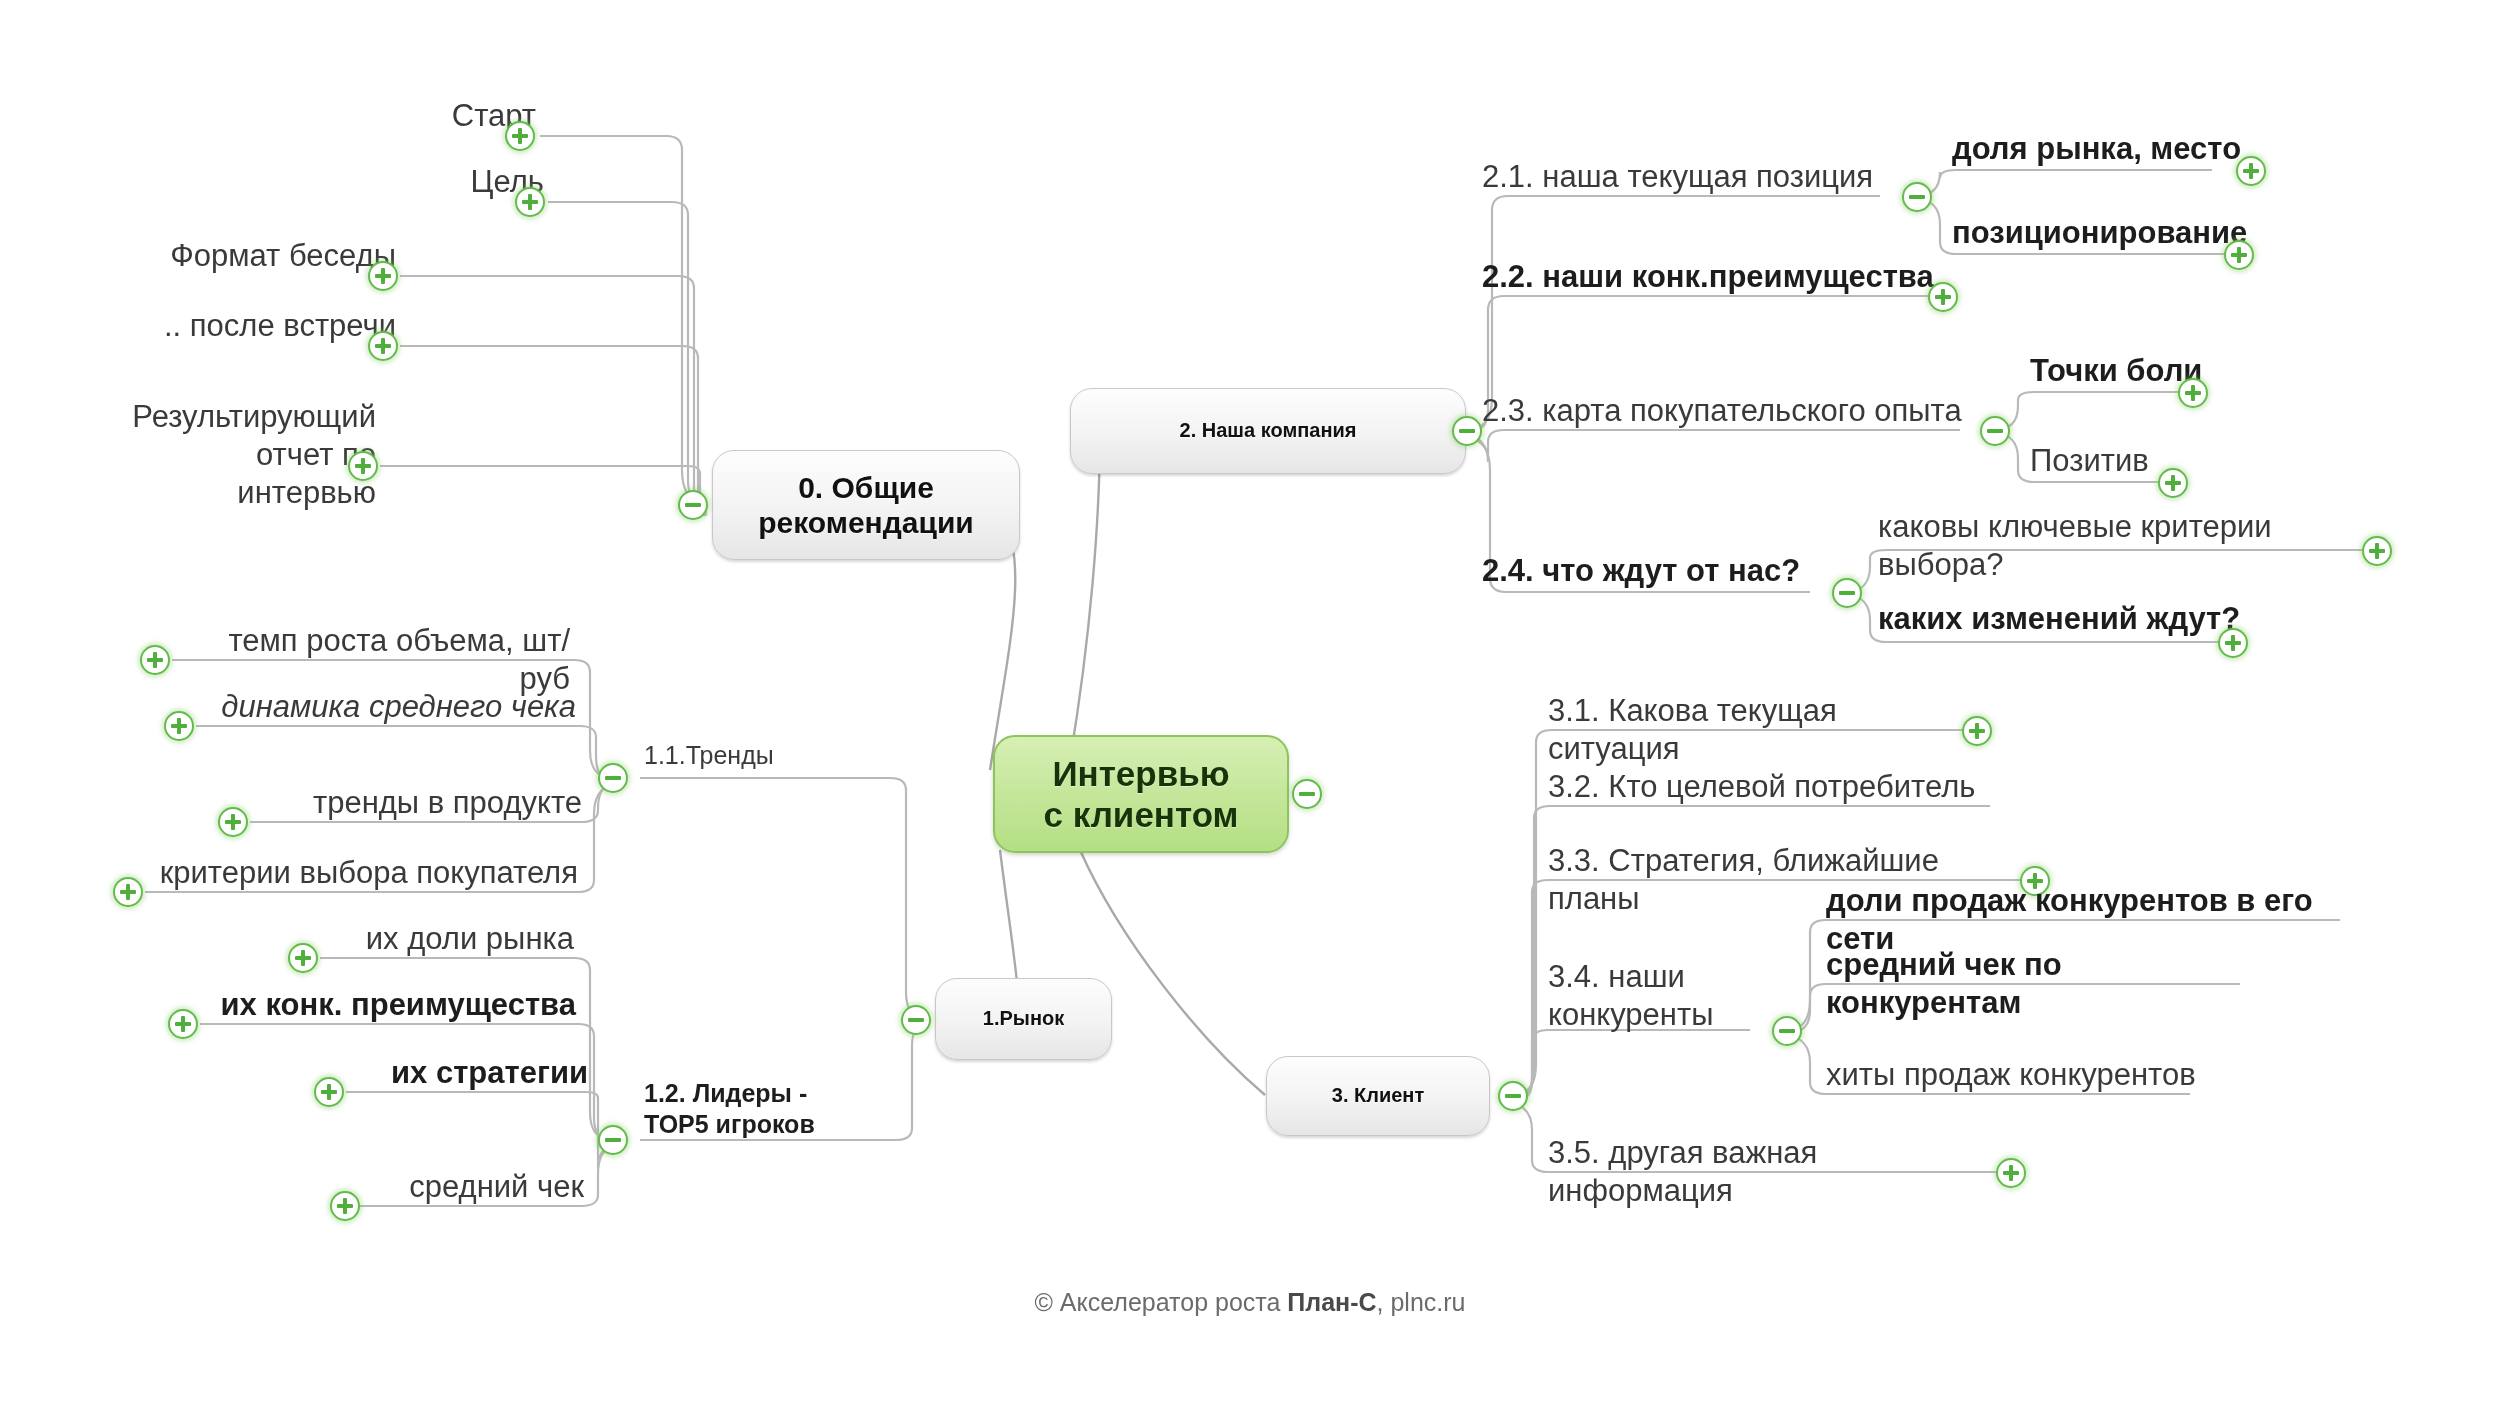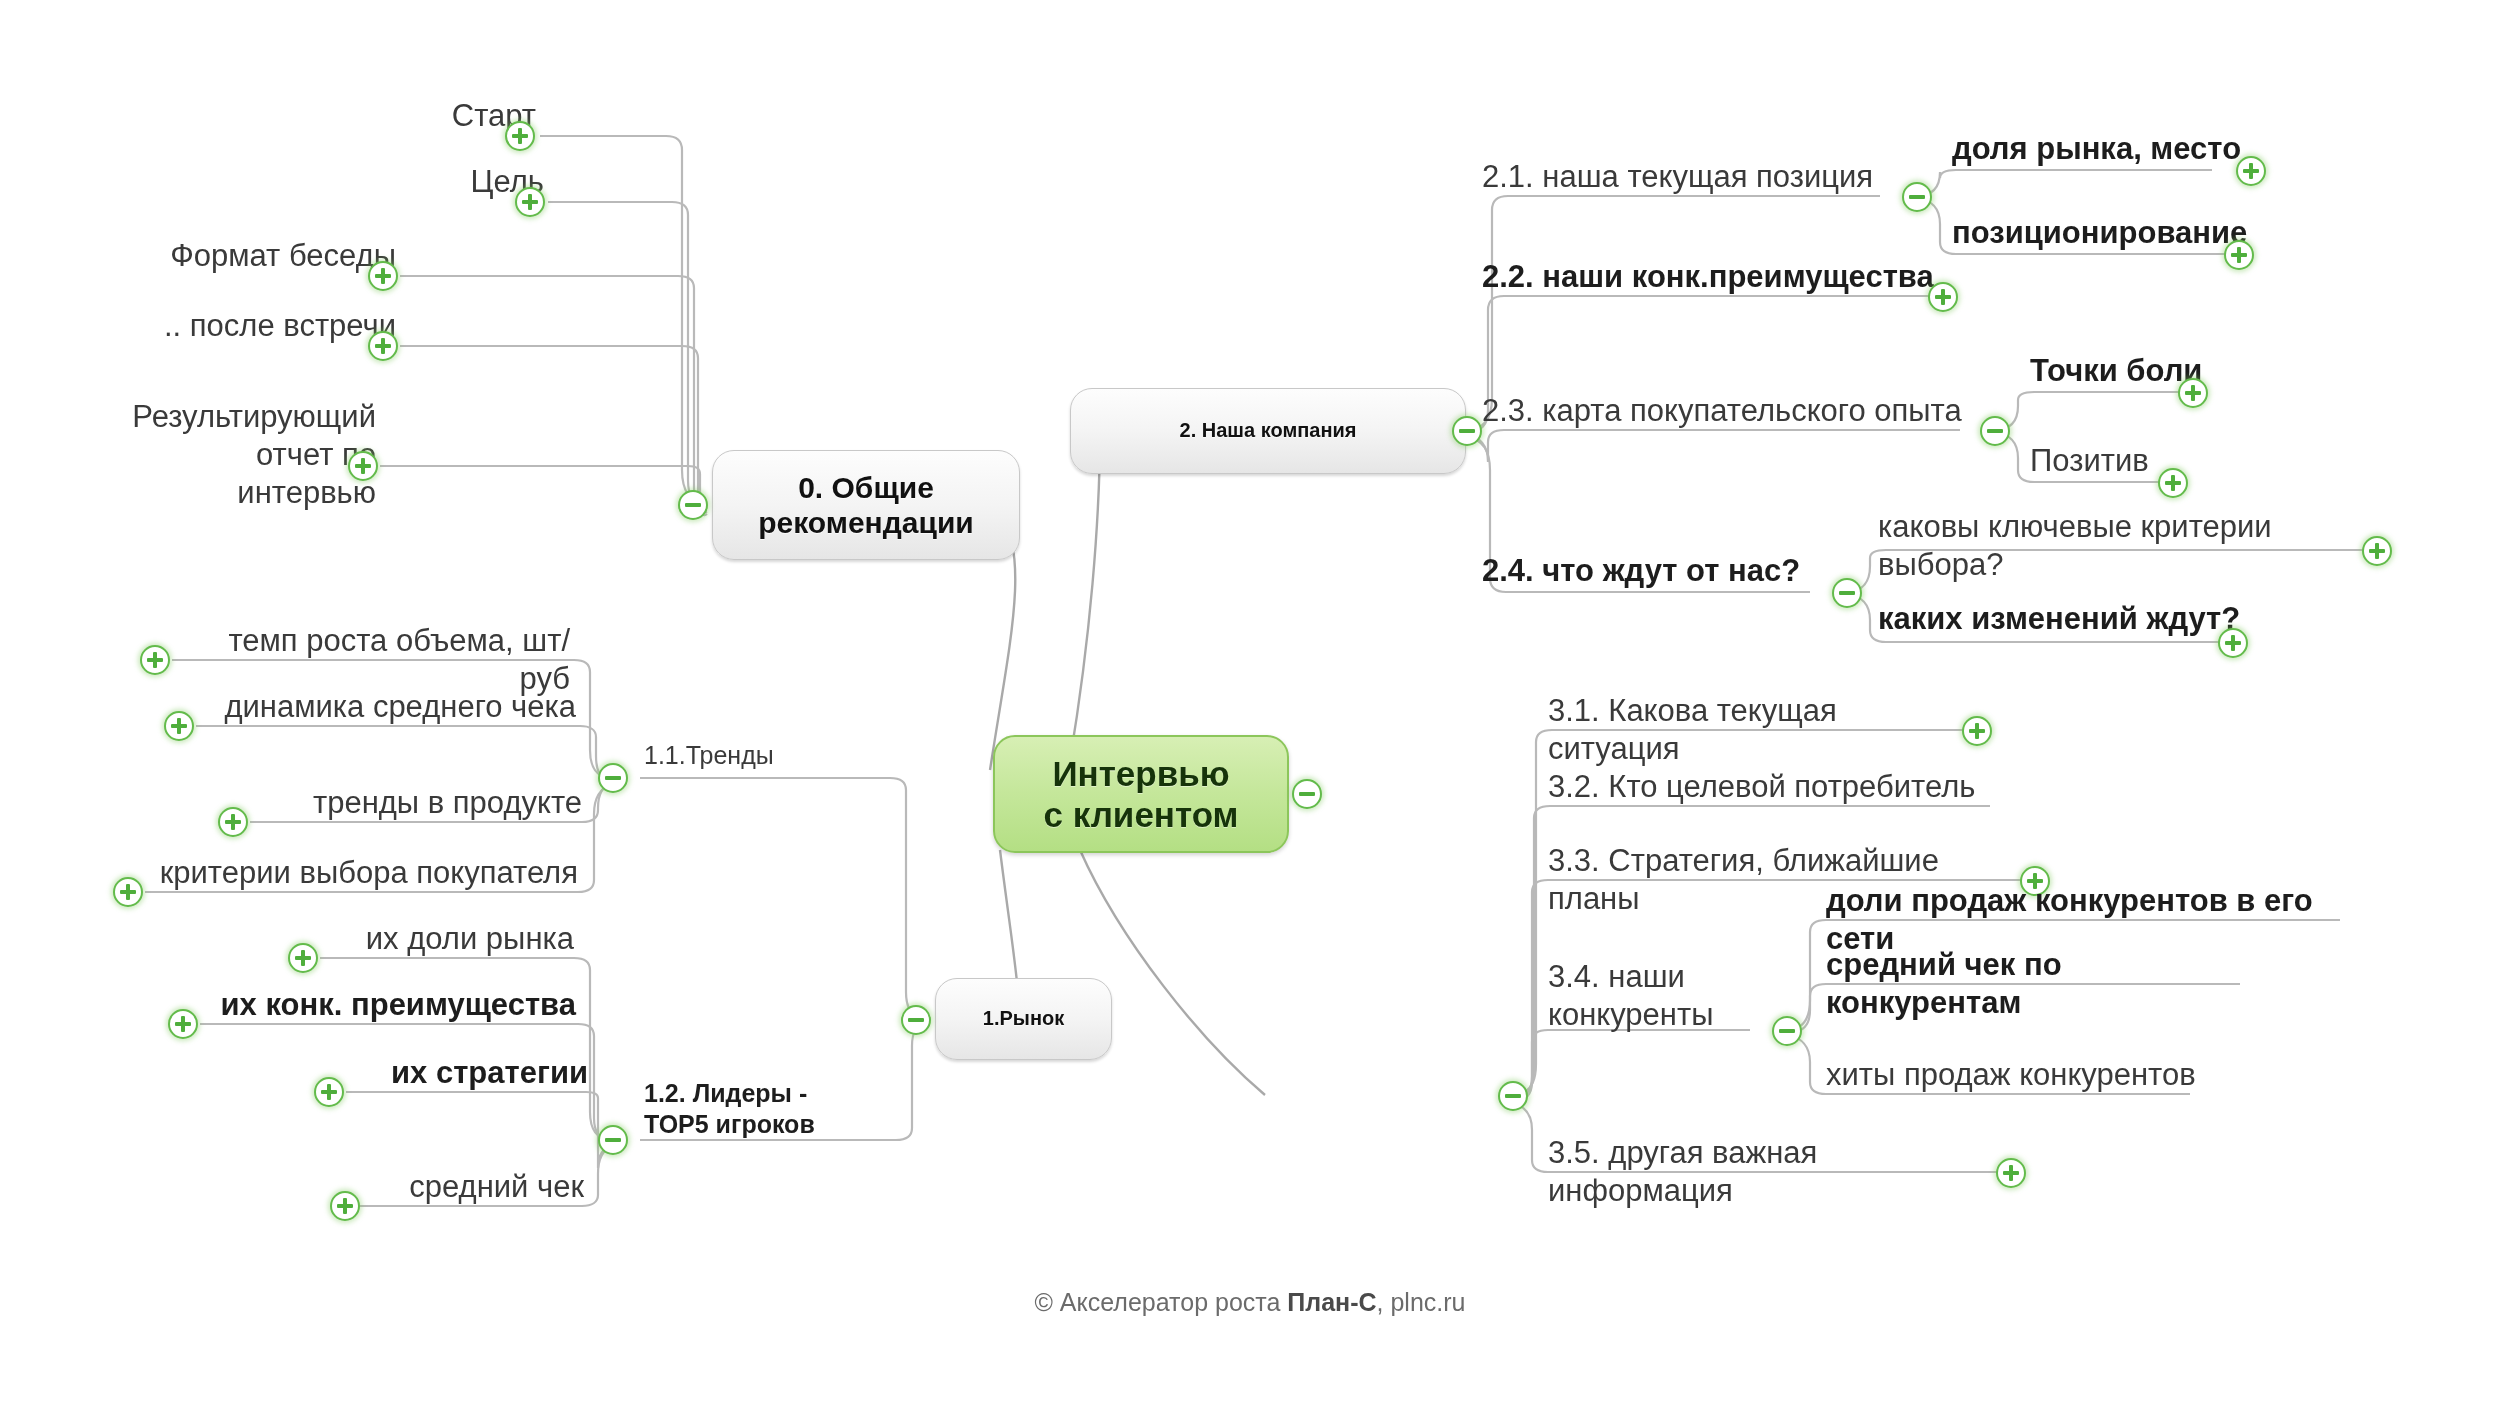--- a/index.html
+++ b/index.html
@@ -204,21 +204,21 @@
     <span>1.Рынок</span>
   </div>
   <div class="tog minus" style="left:901px; top:1005px;"></div>
 
   <div class="leaf l" style="left:644px; top:740px; width:300px; font-size:25px;"><span>1.1.Тренды</span></div>
   <div class="tog minus" style="left:598px; top:763px;"></div>
 
   <div class="leaf r" style="left:186px; top:622px; width:384px;"><span>темп роста объема, шт/руб</span></div>
   <div class="tog plus" style="left:140px; top:645px;"></div>
 
-  <div class="leaf r" style="left:210px; top:688px; width:366px;"><span>динамика среднего чека</span></div>
+  <div class="leaf r" style="left:210px; top:688px; width:366px;font-style:italic;"><span>динамика среднего чека</span></div>
   <div class="tog plus" style="left:164px; top:711px;"></div>
 
   <div class="leaf r" style="left:264px; top:784px; width:318px;"><span>тренды в продукте</span></div>
   <div class="tog plus" style="left:218px; top:807px;"></div>
 
   <div class="leaf r" style="left:158px; top:854px; width:420px;"><span>критерии выбора покупателя</span></div>
   <div class="tog plus" style="left:113px; top:877px;"></div>
 
   <div class="leaf l bold" style="left:644px; top:1078px; width:260px; font-size:25px;"><span>1.2. Лидеры -
 ТОР5 игроков</span></div>
@@ -264,20 +264,23 @@
 
   <div class="leaf l bold" style="left:1482px; top:552px; width:370px;"><span>2.4. что ждут от нас?</span></div>
   <div class="tog minus" style="left:1832px; top:578px;"></div>
 
   <div class="leaf l" style="left:1878px; top:508px; width:500px;"><span>каковы ключевые критерии выбора?</span></div>
   <div class="tog plus" style="left:2362px; top:536px;"></div>
 
   <div class="leaf l bold" style="left:1878px; top:600px; width:366px;"><span>каких изменений ждут?</span></div>
   <div class="tog plus" style="left:2218px; top:628px;"></div>
 
+  <div class="node main" style="left:1266px; top:1056px; width:224px; height:80px;">
+    <span>3. Клиент</span>
+  </div>
   <div class="tog minus" style="left:1498px; top:1081px;"></div>
 
   <div class="leaf l" style="left:1548px; top:692px; width:424px;"><span>3.1. Какова текущая ситуация</span></div>
   <div class="tog plus" style="left:1962px; top:716px;"></div>
 
   <div class="leaf l" style="left:1548px; top:768px; width:442px;"><span>3.2. Кто целевой потребитель</span></div>
 
   <div class="leaf l" style="left:1548px; top:842px; width:482px;"><span>3.3. Стратегия, ближайшие планы</span></div>
   <div class="tog plus" style="left:2020px; top:866px;"></div>
 

